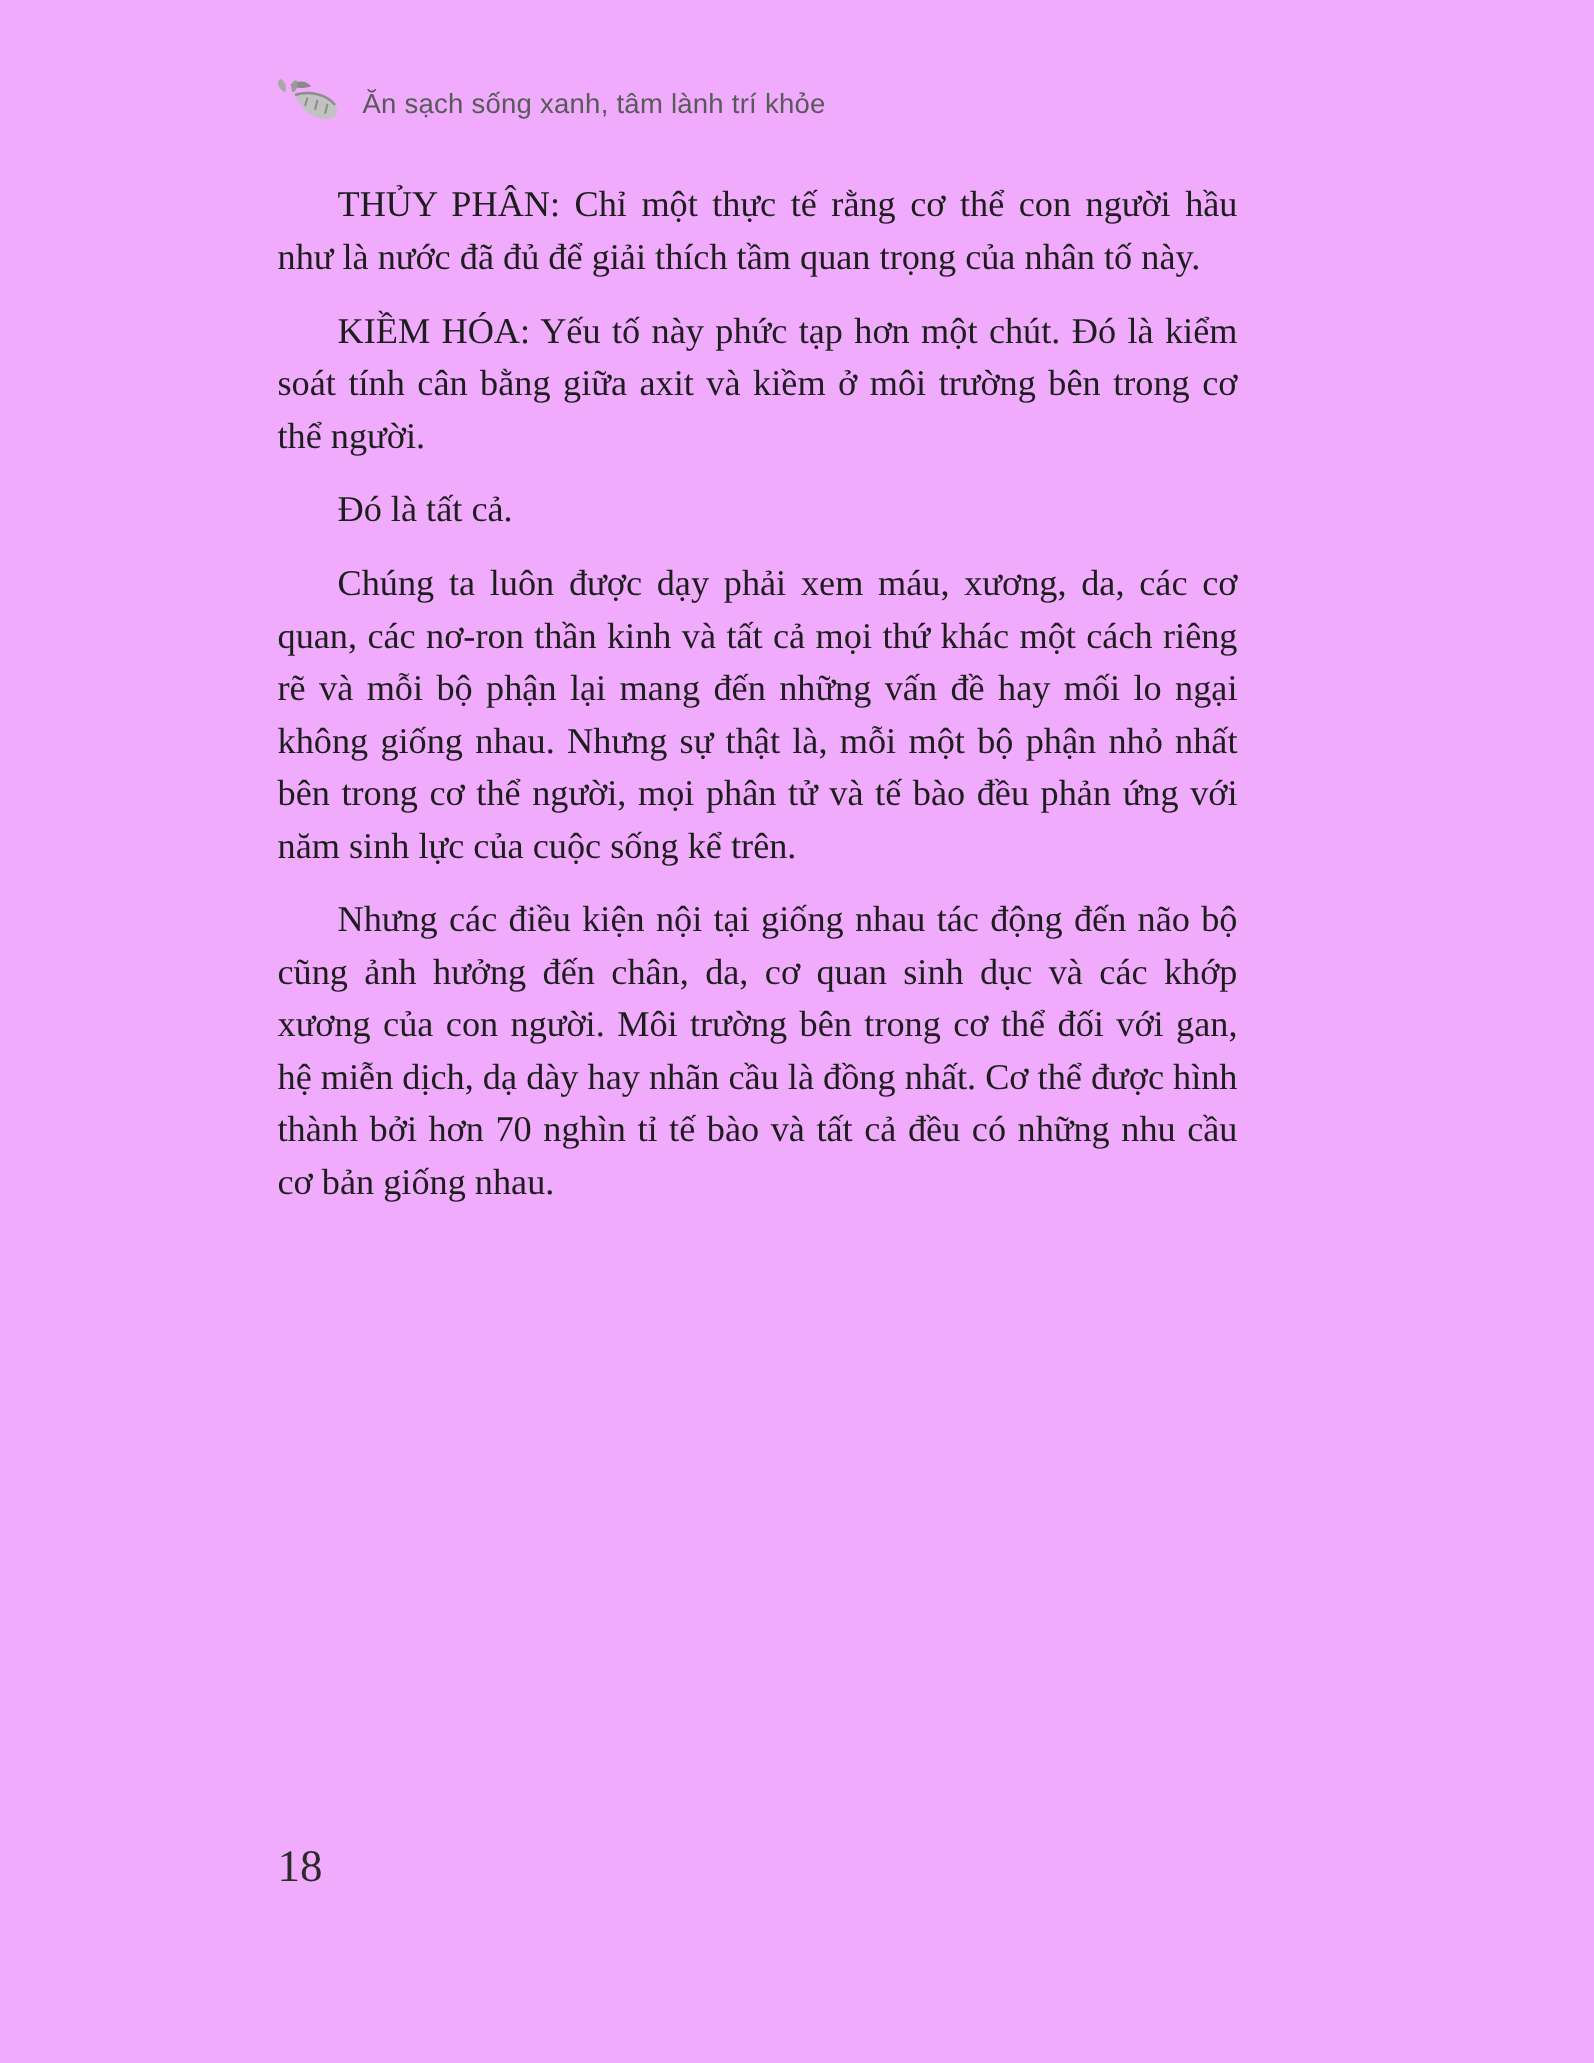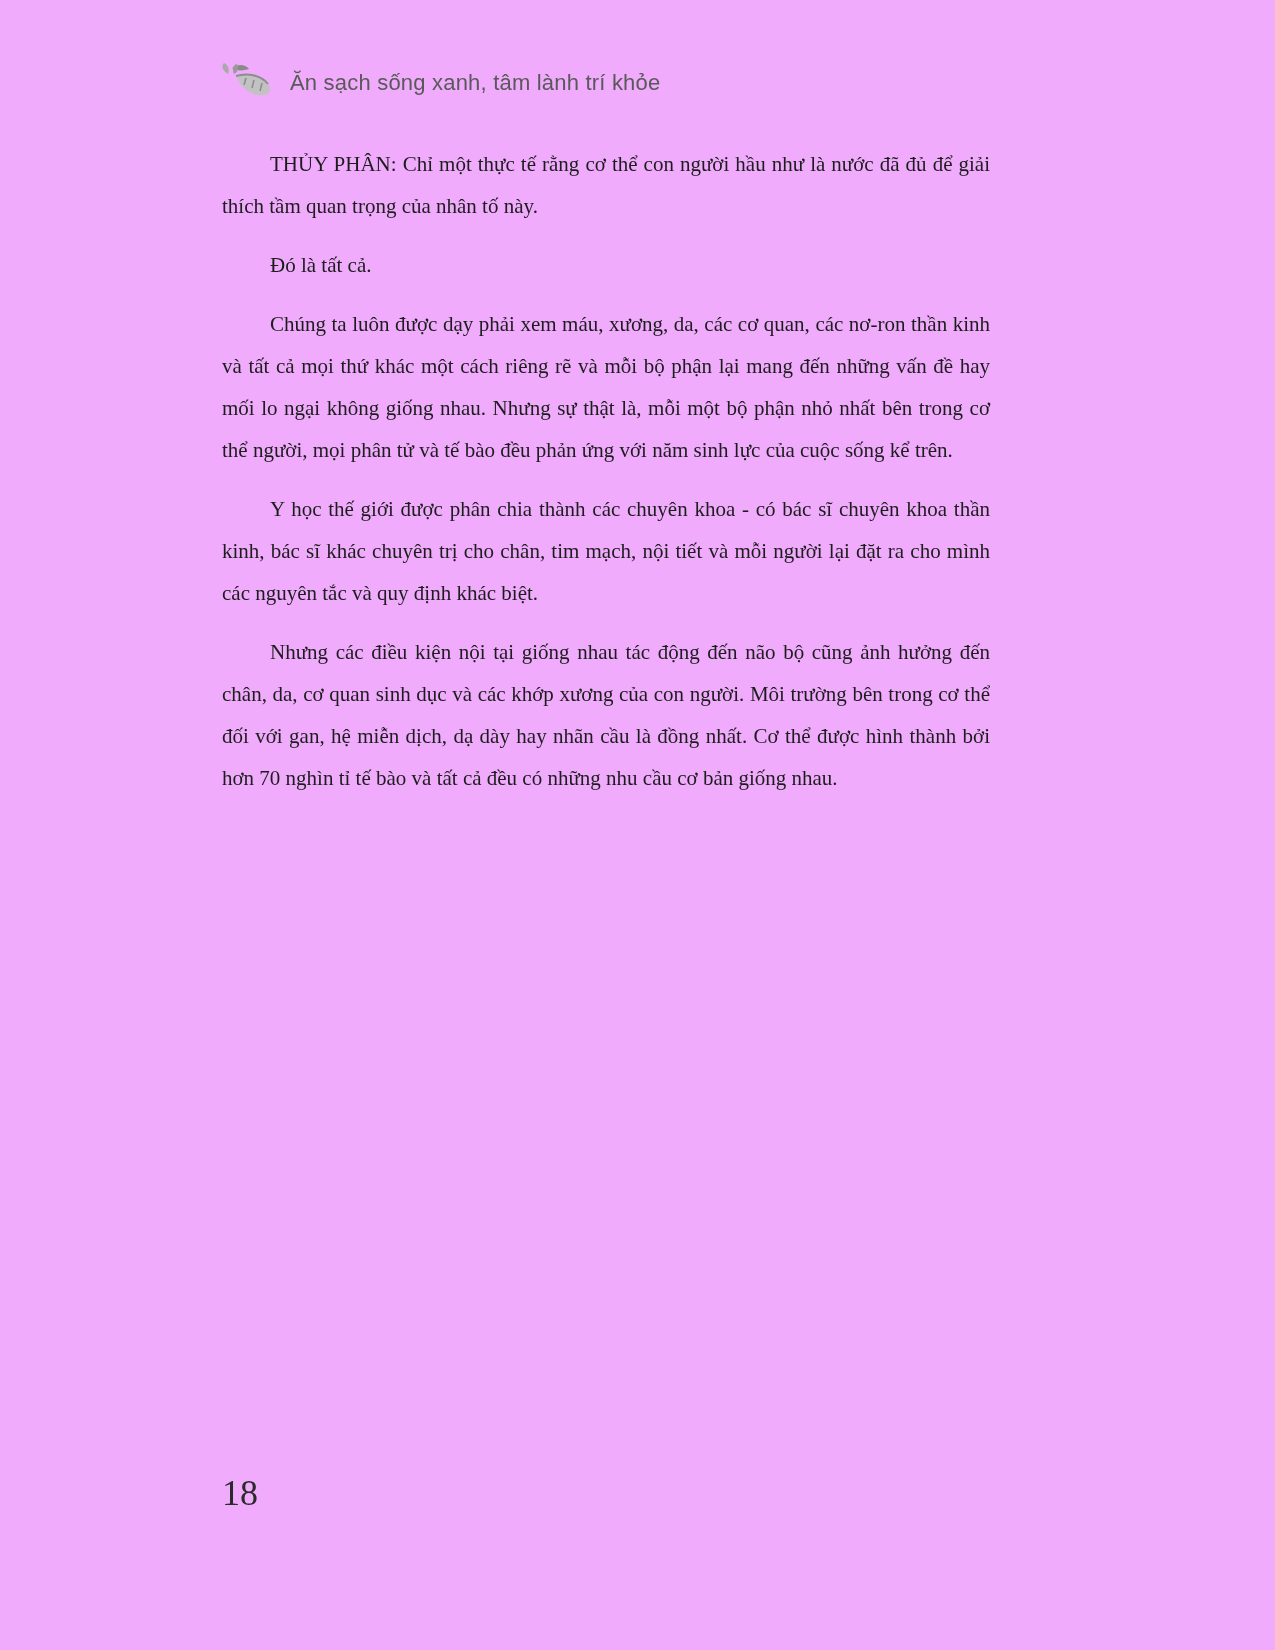--- a/index.html
+++ b/index.html
@@ -36,21 +36,21 @@
     white-space: nowrap;
   }
   .content {
     position: absolute;
     top: 143px;
     left: 222px;
     width: 768px;
   }
   .para {
     margin: 0 0 17px 0;
-    font-size: 21px;
+    font-size: 29px;
     line-height: 42px;
     color: #1d1d1d;
     text-align: justify;
     text-indent: 48px;
   }
   .para:last-child {
     margin-bottom: 0;
   }
   .page-number {
     position: absolute;
@@ -79,21 +79,21 @@
       <path d="M28 16 L26 23" stroke="#8d8d8d" stroke-width="1.6" fill="none"></path>
       <path d="M36 18 L34 26" stroke="#8d8d8d" stroke-width="1.6" fill="none"></path>
       <path d="M44 21 L42 29" stroke="#8d8d8d" stroke-width="1.6" fill="none"></path>
     </svg>
     <span class="header-title">Ăn sạch sống xanh, tâm lành trí khỏe</span>
   </div>
 
   <div class="content">
 
   <p class="para">THỦY PHÂN: Chỉ một thực tế rằng cơ thể con người hầu như là nước đã đủ để giải thích tầm quan trọng của nhân tố này.</p>
+      <p class="para">KIỀM HÓA: Yếu tố này phức tạp hơn một chút. Đó là kiểm soát tính cân bằng giữa axit và kiềm ở môi trường bên trong cơ thể người.</p>
       <p class="para">Đó là tất cả.</p>
       <p class="para">Chúng ta luôn được dạy phải xem máu, xương, da, các cơ quan, các nơ-ron thần kinh và tất cả mọi thứ khác một cách riêng rẽ và mỗi bộ phận lại mang đến những vấn đề hay mối lo ngại không giống nhau. Nhưng sự thật là, mỗi một bộ phận nhỏ nhất bên trong cơ thể người, mọi phân tử và tế bào đều phản ứng với năm sinh lực của cuộc sống kể trên.</p>
-      <p class="para">Y học thế giới được phân chia thành các chuyên khoa - có bác sĩ chuyên khoa thần kinh, bác sĩ khác chuyên trị cho chân, tim mạch, nội tiết và mỗi người lại đặt ra cho mình các nguyên tắc và quy định khác biệt.</p>
       <p class="para">Nhưng các điều kiện nội tại giống nhau tác động đến não bộ cũng ảnh hưởng đến chân, da, cơ quan sinh dục và các khớp xương của con người. Môi trường bên trong cơ thể đối với gan, hệ miễn dịch, dạ dày hay nhãn cầu là đồng nhất. Cơ thể được hình thành bởi hơn 70 nghìn tỉ tế bào và tất cả đều có những nhu cầu cơ bản giống nhau.</p>
     </div>
 
   <div class="page-number">18</div>
 
 </div>
 
 </body></html>

